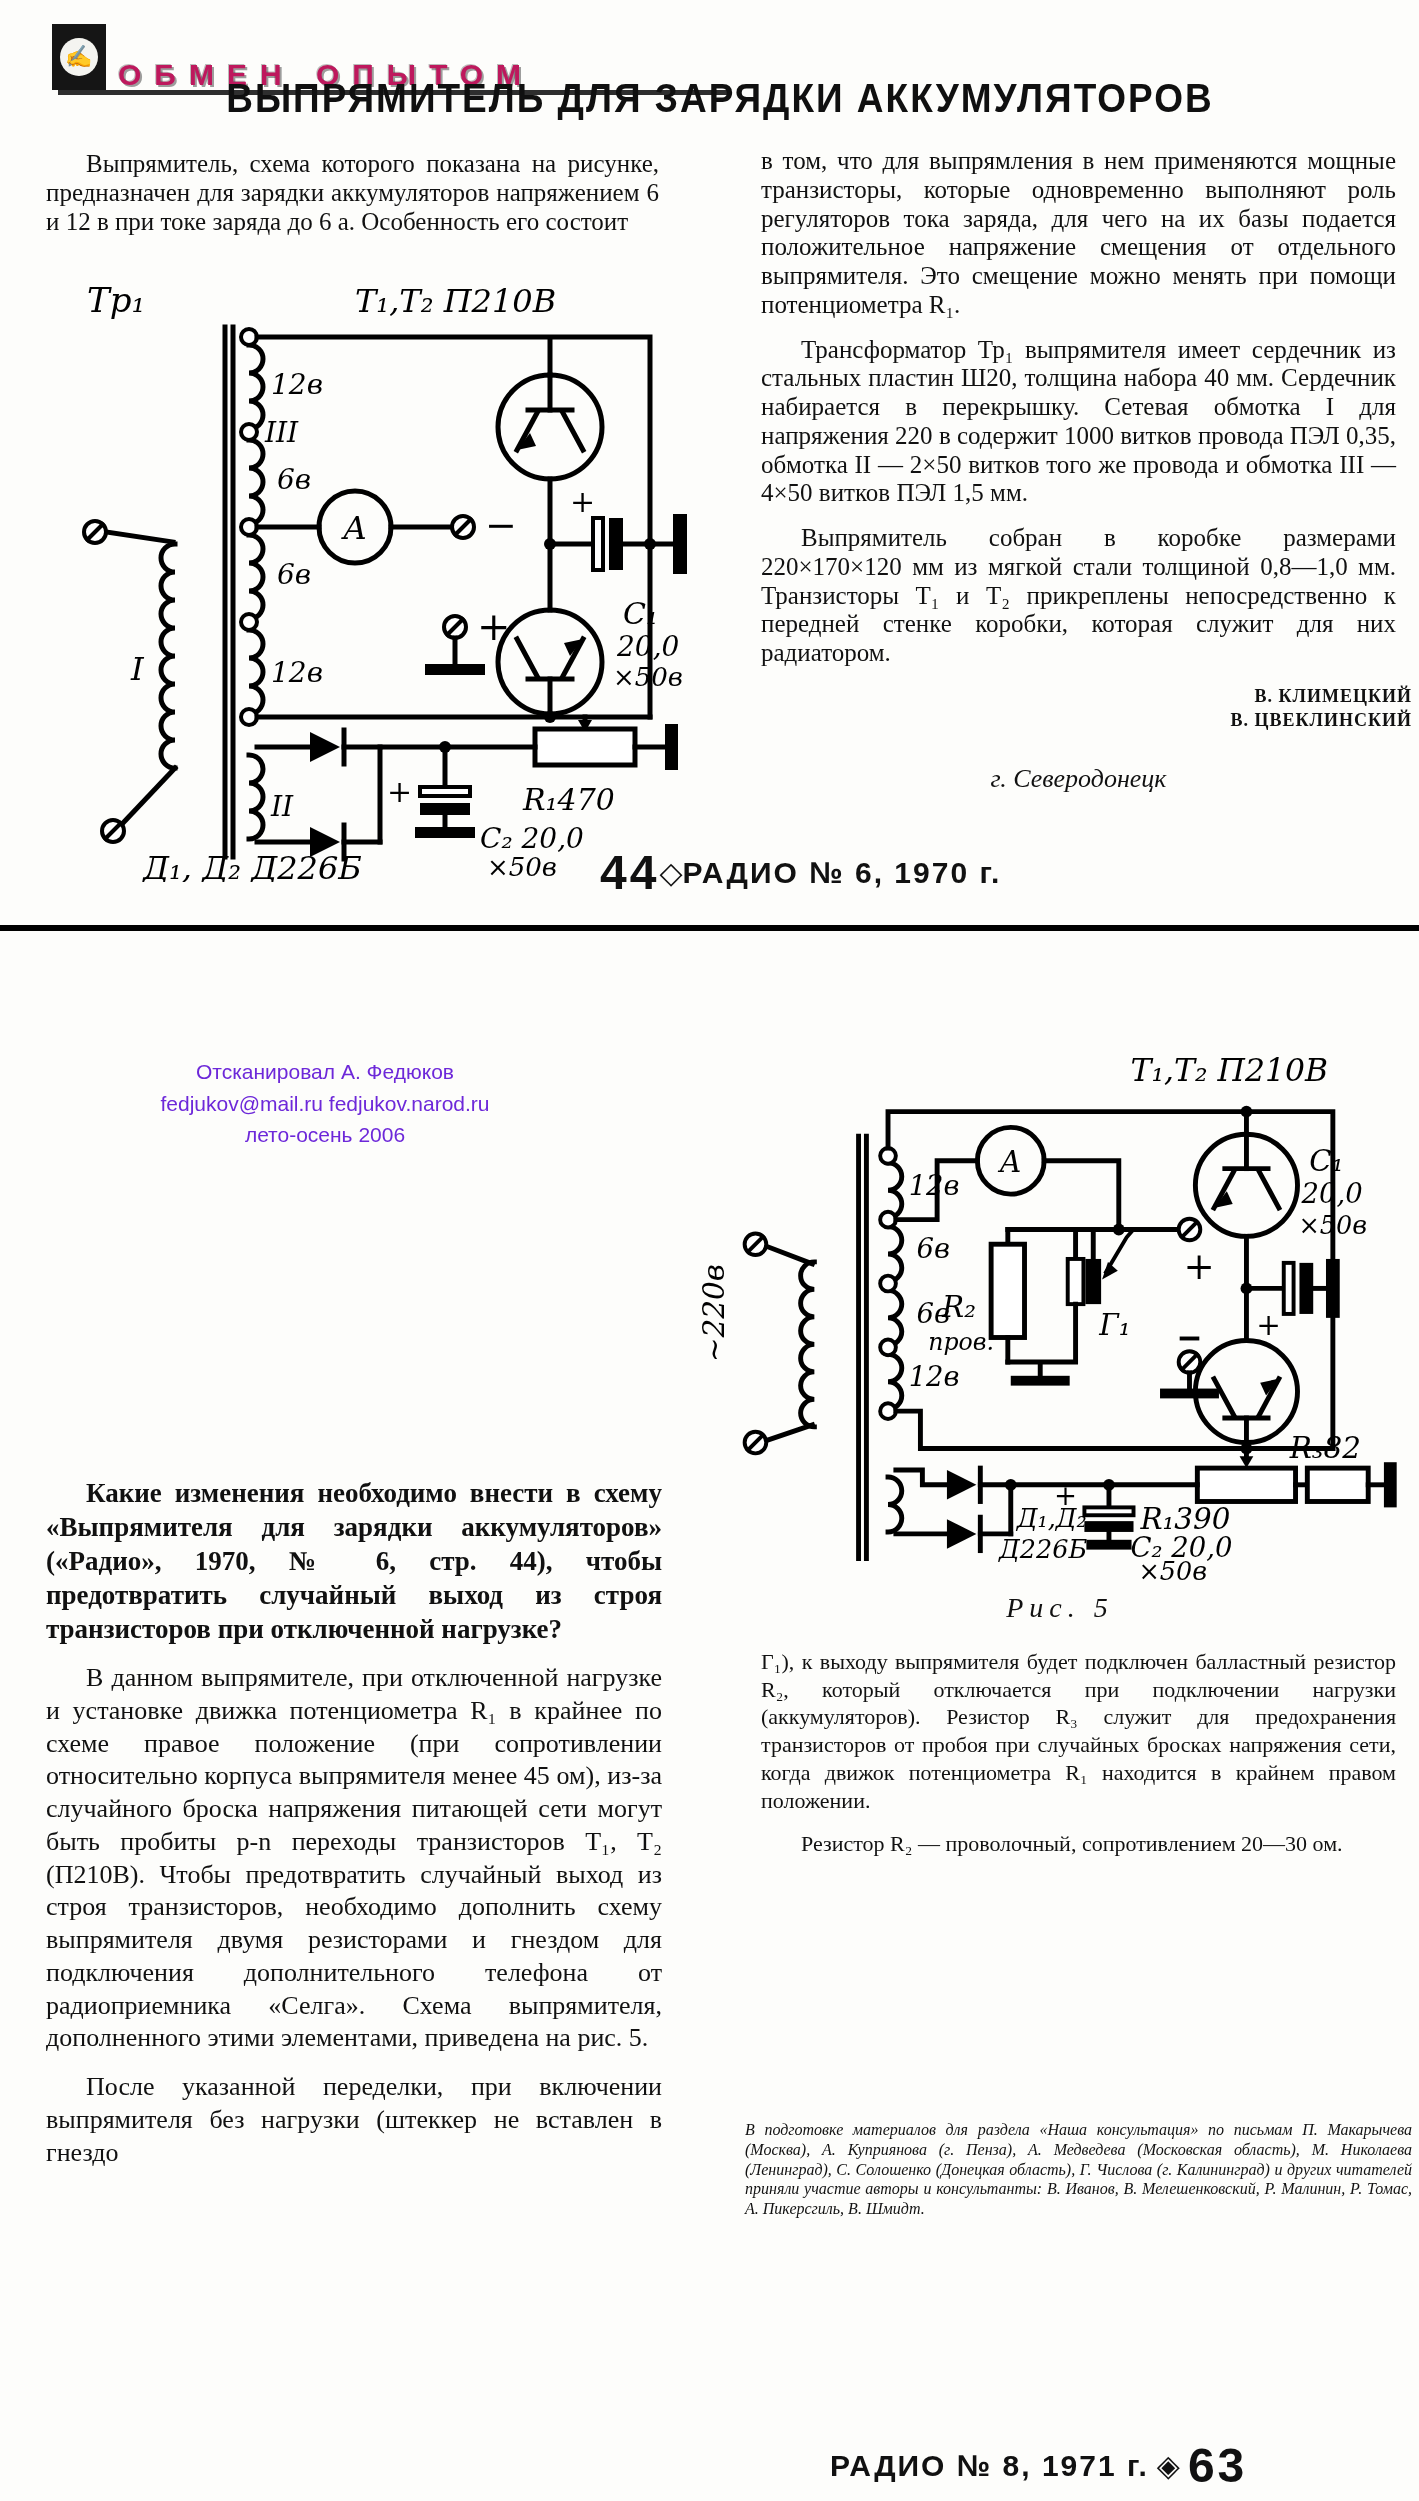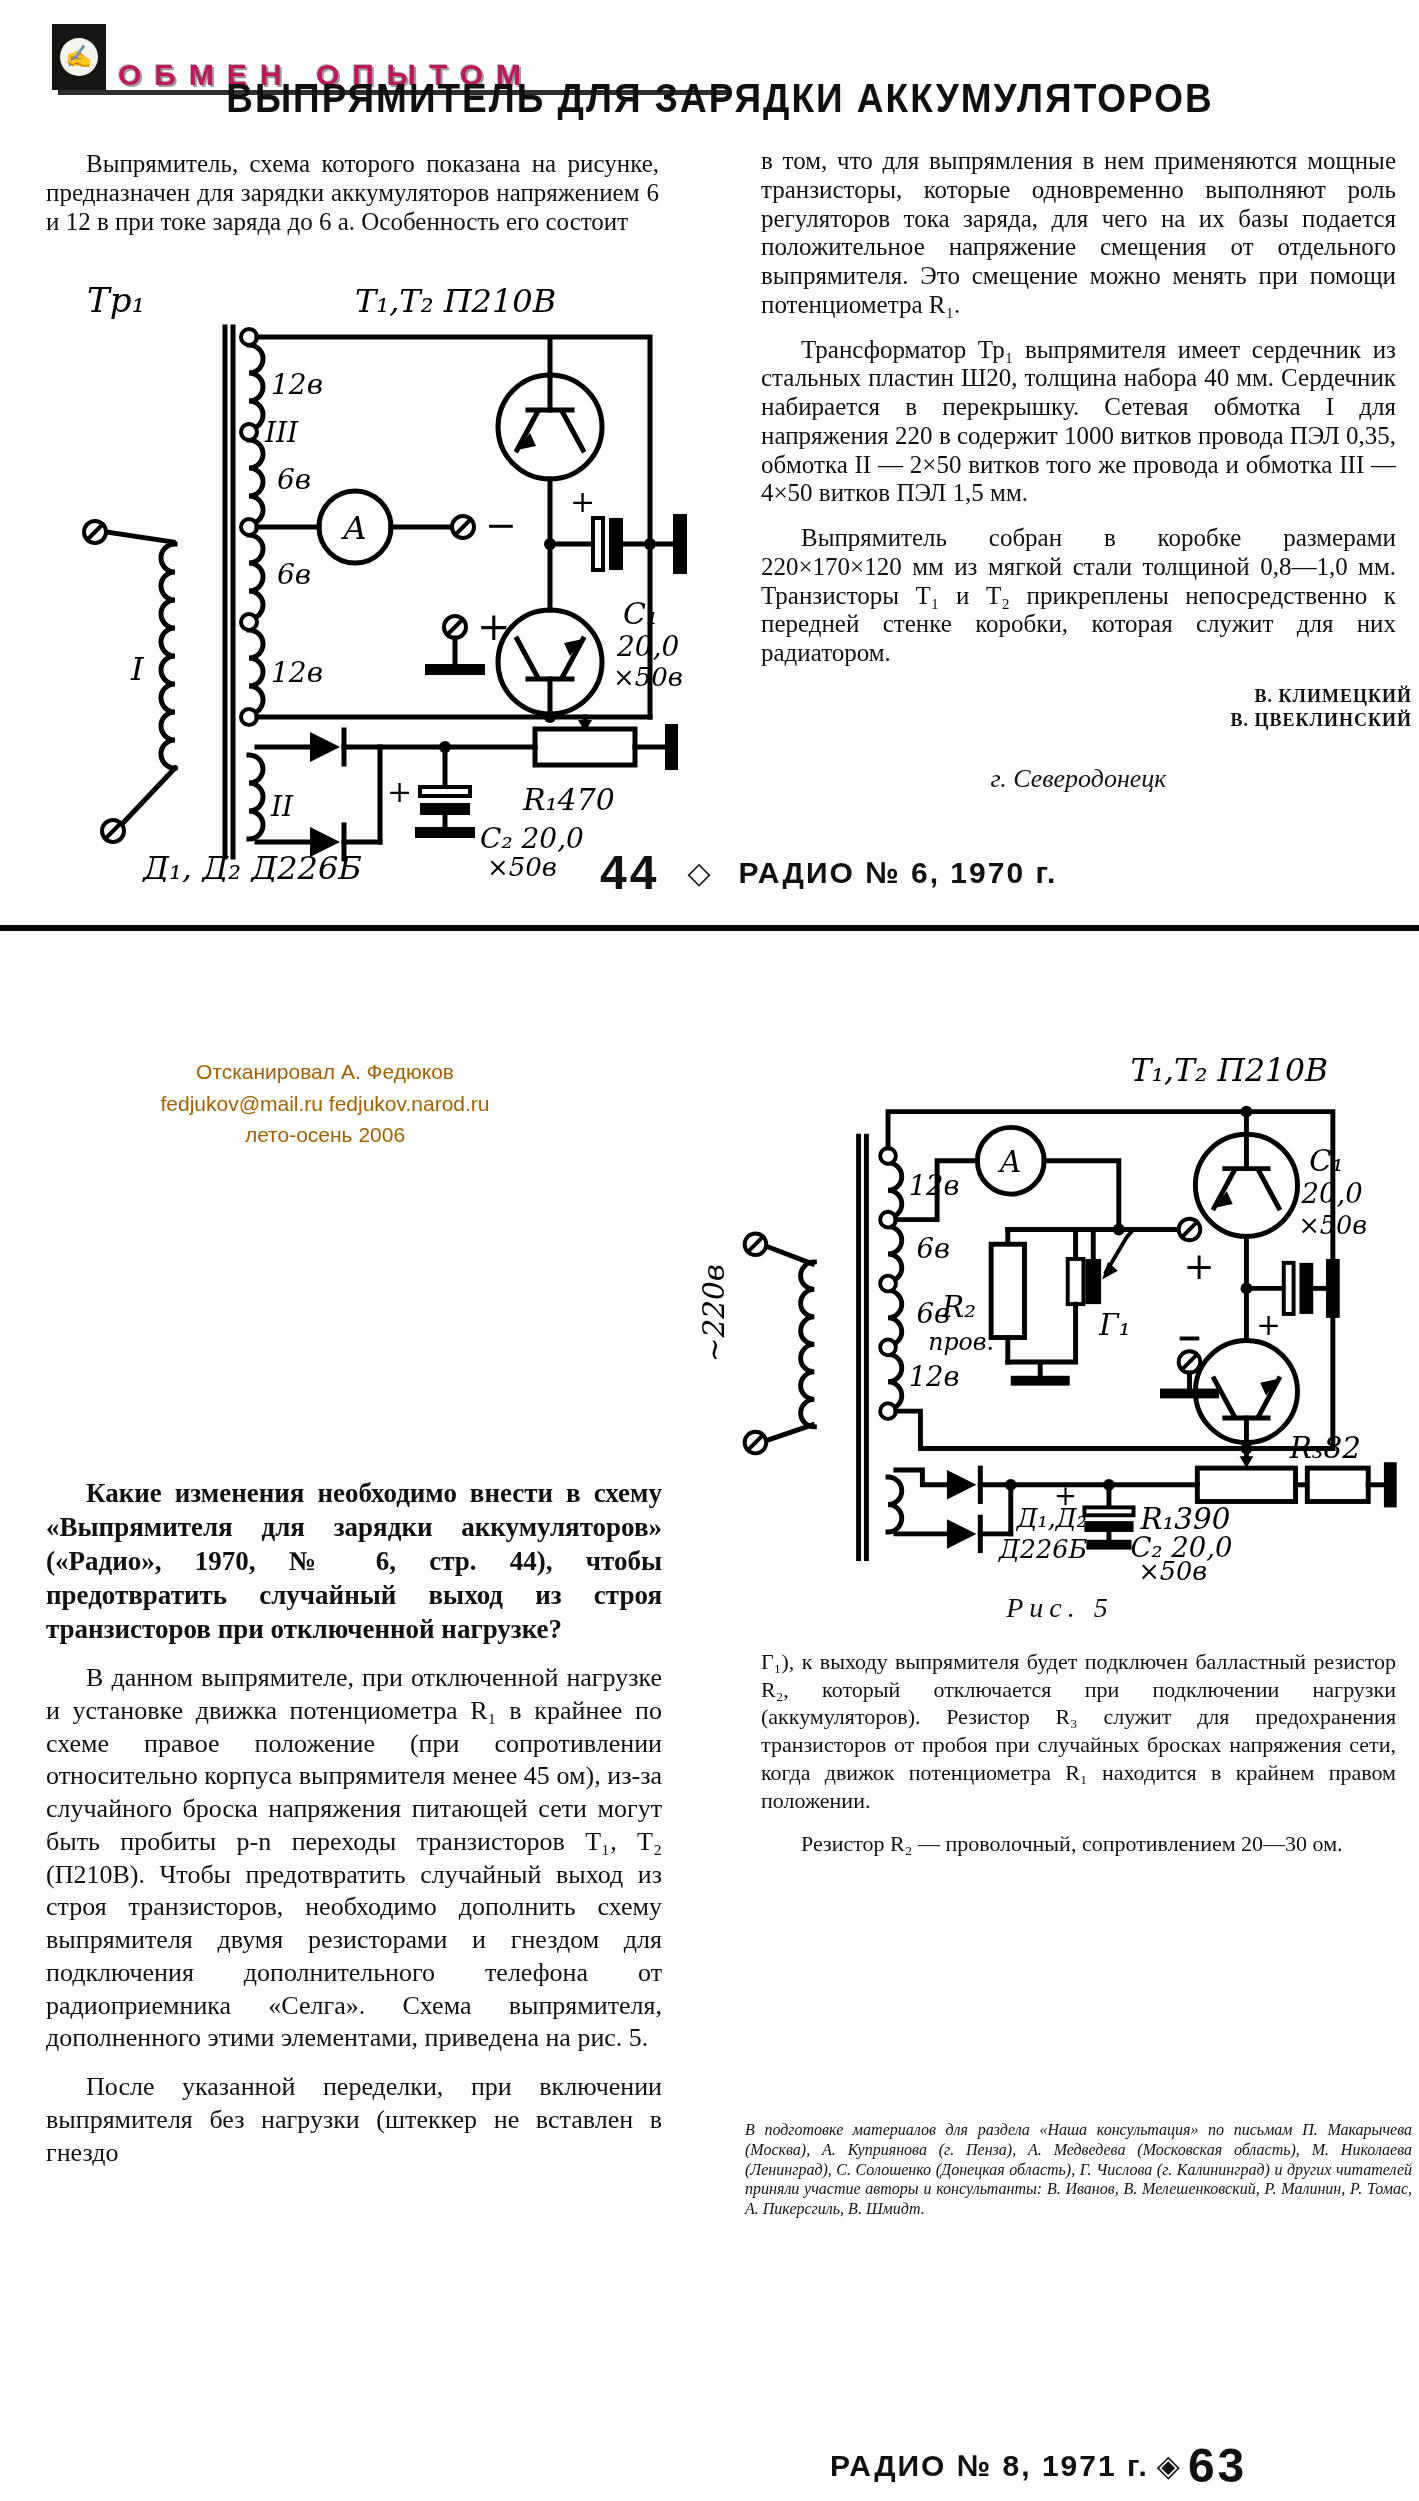--- a/index.html
+++ b/index.html
@@ -21,29 +21,29 @@
   
   .col{position:absolute;text-align:justify;font-size:25px;line-height:1.16;}
   .col p{margin:16px;}
   .col p.ind{text-indent:40px;}
   .c1-left{left:30px;top:133px;width:645px;}
   .c1-right{left:745px;top:131px;width:667px;line-height:1.15;}
   .authors{margin-top:14px;text-align:right;font-weight:bold;font-size:18px;
            letter-spacing:1px;line-height:1.35;}
   .city{margin-top:32px;font-style:italic;font-size:26px;text-align:center;}
   
-  .footer1{position:absolute;left:600px;top:845px;display:flex;align-items:center;gap:28px;}
+  .footer1{position:absolute;left:600px;top:845px;display:flex;align-items:center;}
   .footer2{position:absolute;left:830px;top:2438px;display:flex;align-items:center;gap:8px;}
   .pgnum{font-family:"Liberation Sans",sans-serif;font-weight:900;font-size:48px;letter-spacing:3px;}
   .issue{font-family:"Liberation Sans",sans-serif;font-weight:700;font-size:30px;letter-spacing:2px;}
   .dia{font-size:30px;}
   .sep{position:absolute;left:0;top:925px;width:1419px;height:6px;background:#000;}
   
   .scan-note{position:absolute;left:80px;top:1056px;width:490px;text-align:center;
-          font-family:"Liberation Sans",sans-serif;font-size:21px;line-height:1.5;color:#a16207;}
+          font-family:"Liberation Sans",sans-serif;font-size:21px;line-height:1.5;color:#6d28d9;}
   
   .c2-left{left:30px;top:1460px;width:648px;font-size:26px;line-height:1.26;}
   .c2-left .question{font-weight:bold;font-size:27px;}
   .c2-left p + p{margin-top:2px;}
   .c2-right{left:745px;top:1632px;width:667px;font-size:22px;line-height:1.26;}
   .credits{position:absolute;left:745px;top:2120px;width:667px;font-style:italic;
           font-size:16px;line-height:1.24;text-align:justify;}
   .figcap{position:absolute;left:940px;top:1592px;width:240px;text-align:center;
           font-style:italic;font-size:28px;letter-spacing:6px;}
   

